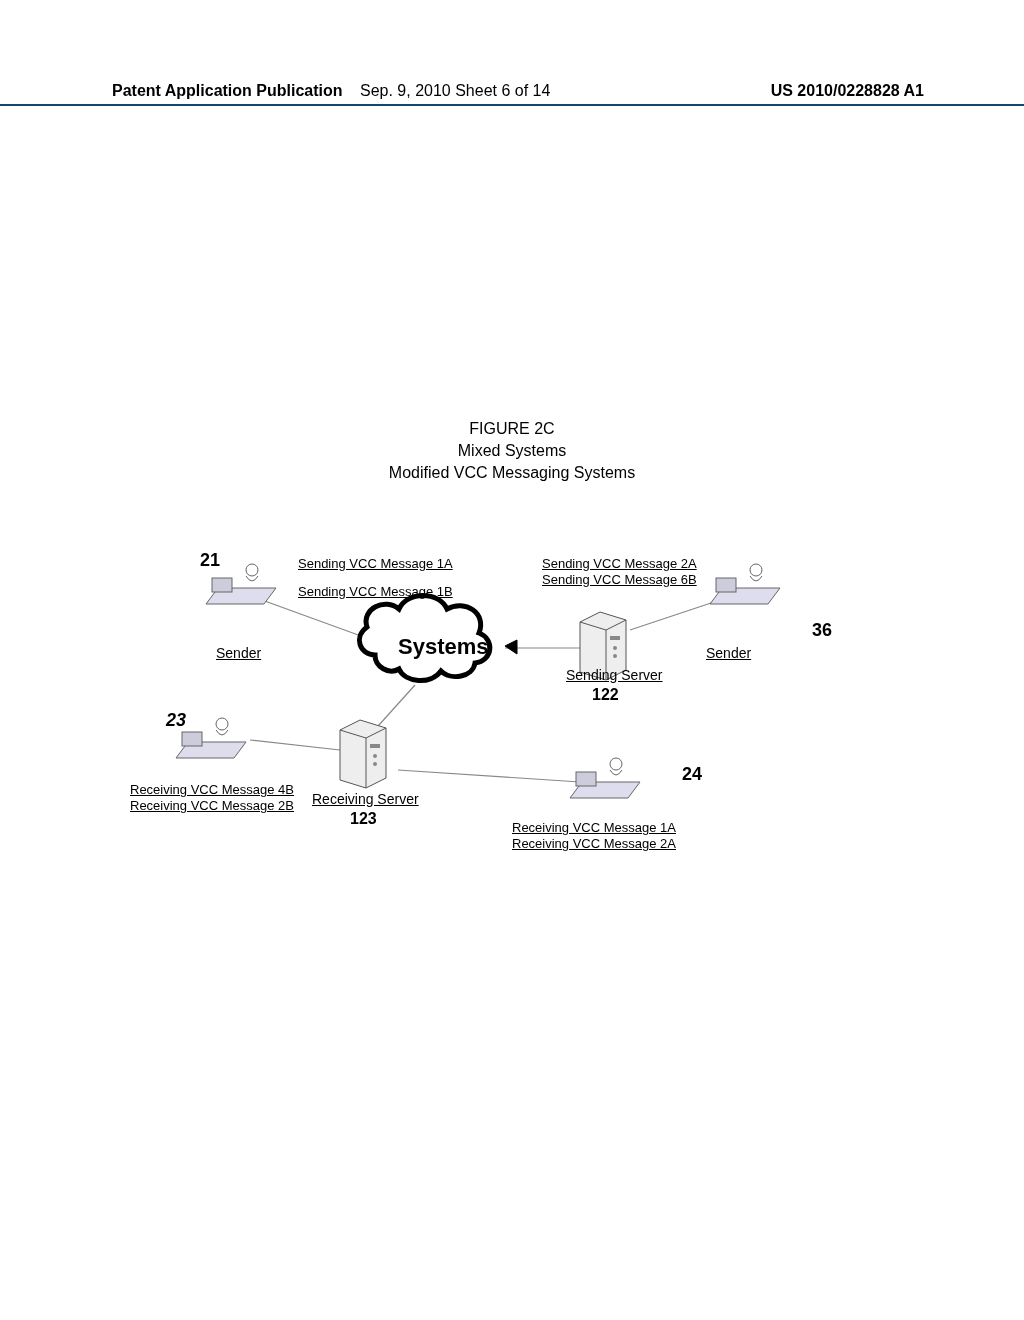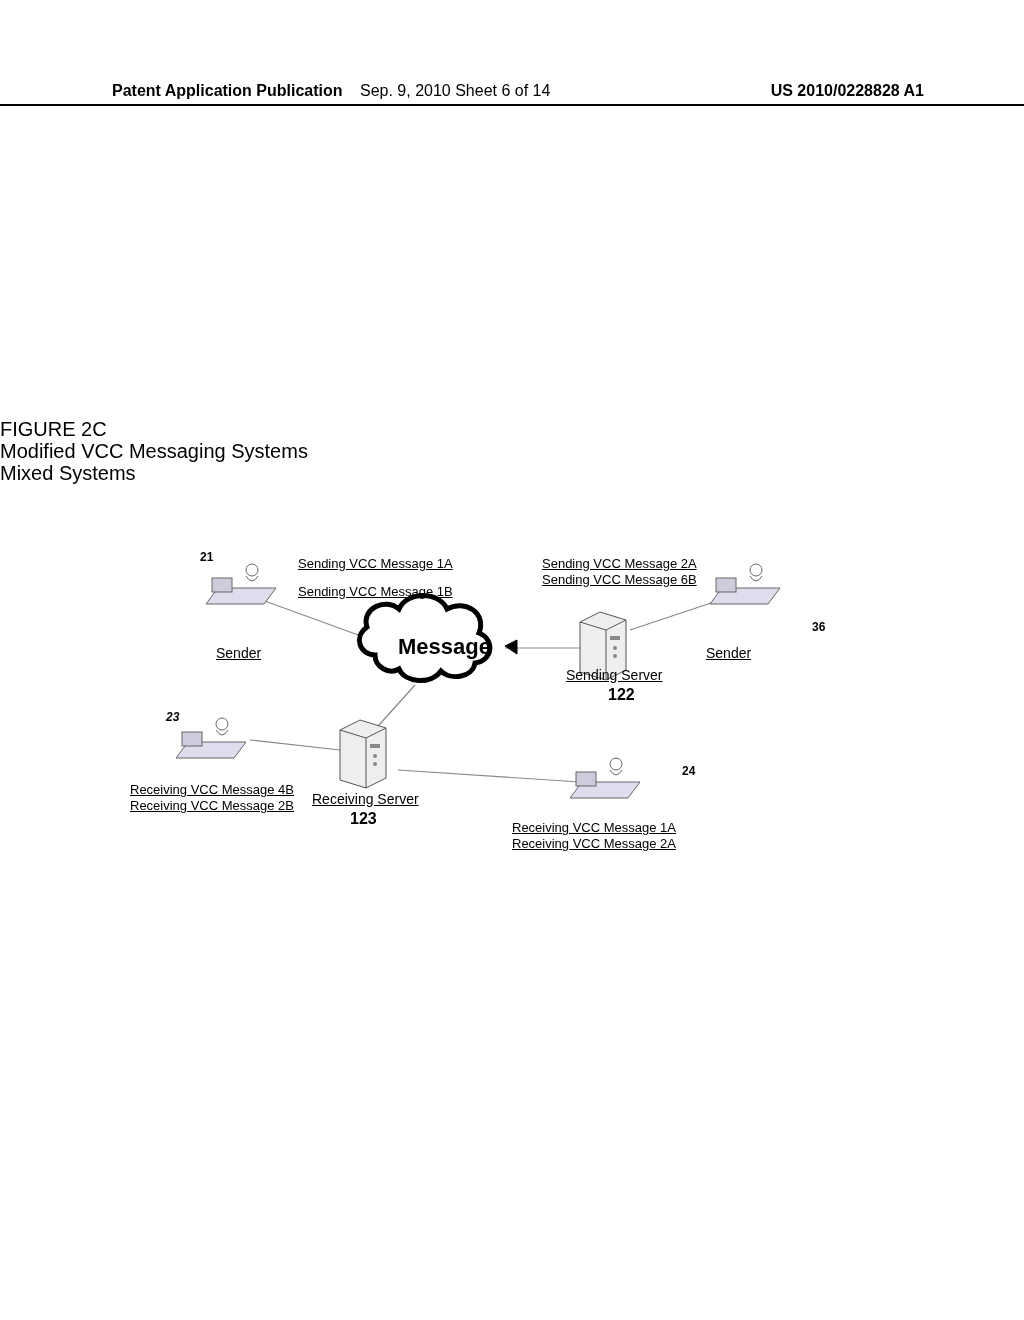--- a/index.html
+++ b/index.html
@@ -15,40 +15,40 @@
     height: 1320px;
     margin: 0 auto;
     background: #fff;
   }
   .header {
     position: absolute;
     top: 82px;
     left: 0;
     width: 1024px;
     height: 22px;
-    border-bottom: 2px solid #000000;
+    border-bottom: 2px solid #0c4a6e;
   }
   .header .left,
   .header .center,
   .header .right {
     position: absolute;
     top: 0;
     font-size: 16px;
   }
   .header .left  { left: 112px; font-weight: bold; }
   .header .center{ left: 360px; font-weight: normal; }
   .header .right { right: 100px; font-weight: bold; }
 
   .title-block {
     position: absolute;
     top: 418px;
     left: 0;
     width: 1024px;
-    text-align: left;
-    font-size: 20px;
+    text-align: center;
+    font-size: 16px;
     line-height: 22px;
   }
   .title-block div { margin: 0; }
 
   
   .stage {
     position: absolute;
     top: 520px;
     left: 110px;
     width: 804px;
@@ -70,21 +70,21 @@
     line-height: 18px;
     white-space: nowrap;
     text-decoration: underline;
   }
   .label.small { font-size: 13px; line-height: 16px; }
 
   
   .refnum {
     position: absolute;
     font-weight: bold;
-    font-size: 12px;
+    font-size: 18px;
   }
 
   .center-word {
     position: absolute;
     font-family: Arial, Helvetica, sans-serif;
     font-weight: bold;
     font-size: 22px;
   }
 
   
@@ -94,22 +94,22 @@
 <div class="page">
 
   <div class="header">
     <span class="left">Patent Application Publication</span>
     <span class="center">Sep. 9, 2010  Sheet 6 of 14</span>
     <span class="right">US 2010/0228828 A1</span>
   </div>
 
   <div class="title-block">
     <div>FIGURE 2C</div>
+    <div>Mixed Systems</div>
     <div>Modified VCC Messaging Systems</div>
-    <div>Mixed Systems</div>
   </div>
 
   <div class="stage">
 
     <svg viewBox="0 0 804 360">
 
       <g stroke="#888" stroke-width="1.2" fill="none">
 
         <line x1="152" y1="80" x2="262" y2="120"></line>
 
@@ -181,27 +181,27 @@
       </g>
 
       <g transform="translate(460,238)">
         <path d="M0 40 L58 40 L70 24 L12 24 Z" fill="#dde" stroke="#666"></path>
         <rect x="6" y="14" width="20" height="14" fill="#ccd" stroke="#666"></rect>
         <circle cx="46" cy="6" r="6" fill="none" stroke="#666"></circle>
         <path d="M40 12 q6 10 12 0" fill="none" stroke="#666"></path>
       </g>
     </svg>
 
-    <div class="center-word" style="left:288px; top:114px;">Message</div>
+    <div class="center-word" style="left:288px; top:114px;">Systems</div>
 
     <div class="refnum" style="left:90px;  top:30px;">21</div>
     <div class="refnum" style="left:702px; top:100px;">36</div>
     <div class="refnum" style="left:56px;  top:190px;font-style:italic;">23</div>
     <div class="refnum" style="left:552px; top:244px;margin-left:20px;">24</div>
-    <div class="refnum" style="left:482px; top:166px; font-size:16px;margin-left:16px;">122</div>
+    <div class="refnum" style="left:482px; top:166px; font-size:16px;">122</div>
     <div class="refnum" style="left:240px; top:290px; font-size:16px;">123</div>
 
     <div class="label" style="left:106px; top:124px;">Sender</div>
     <div class="label" style="left:596px; top:124px;">Sender</div>
     <div class="label" style="left:456px; top:146px;">Sending Server</div>
     <div class="label" style="left:202px; top:270px;">Receiving Server</div>
 
     <div class="label small" style="left:188px; top:36px;">Sending VCC Message 1A</div>
     <div class="label small" style="left:188px; top:52px;margin-top:12px;">Sending VCC Message 1B</div>
 

